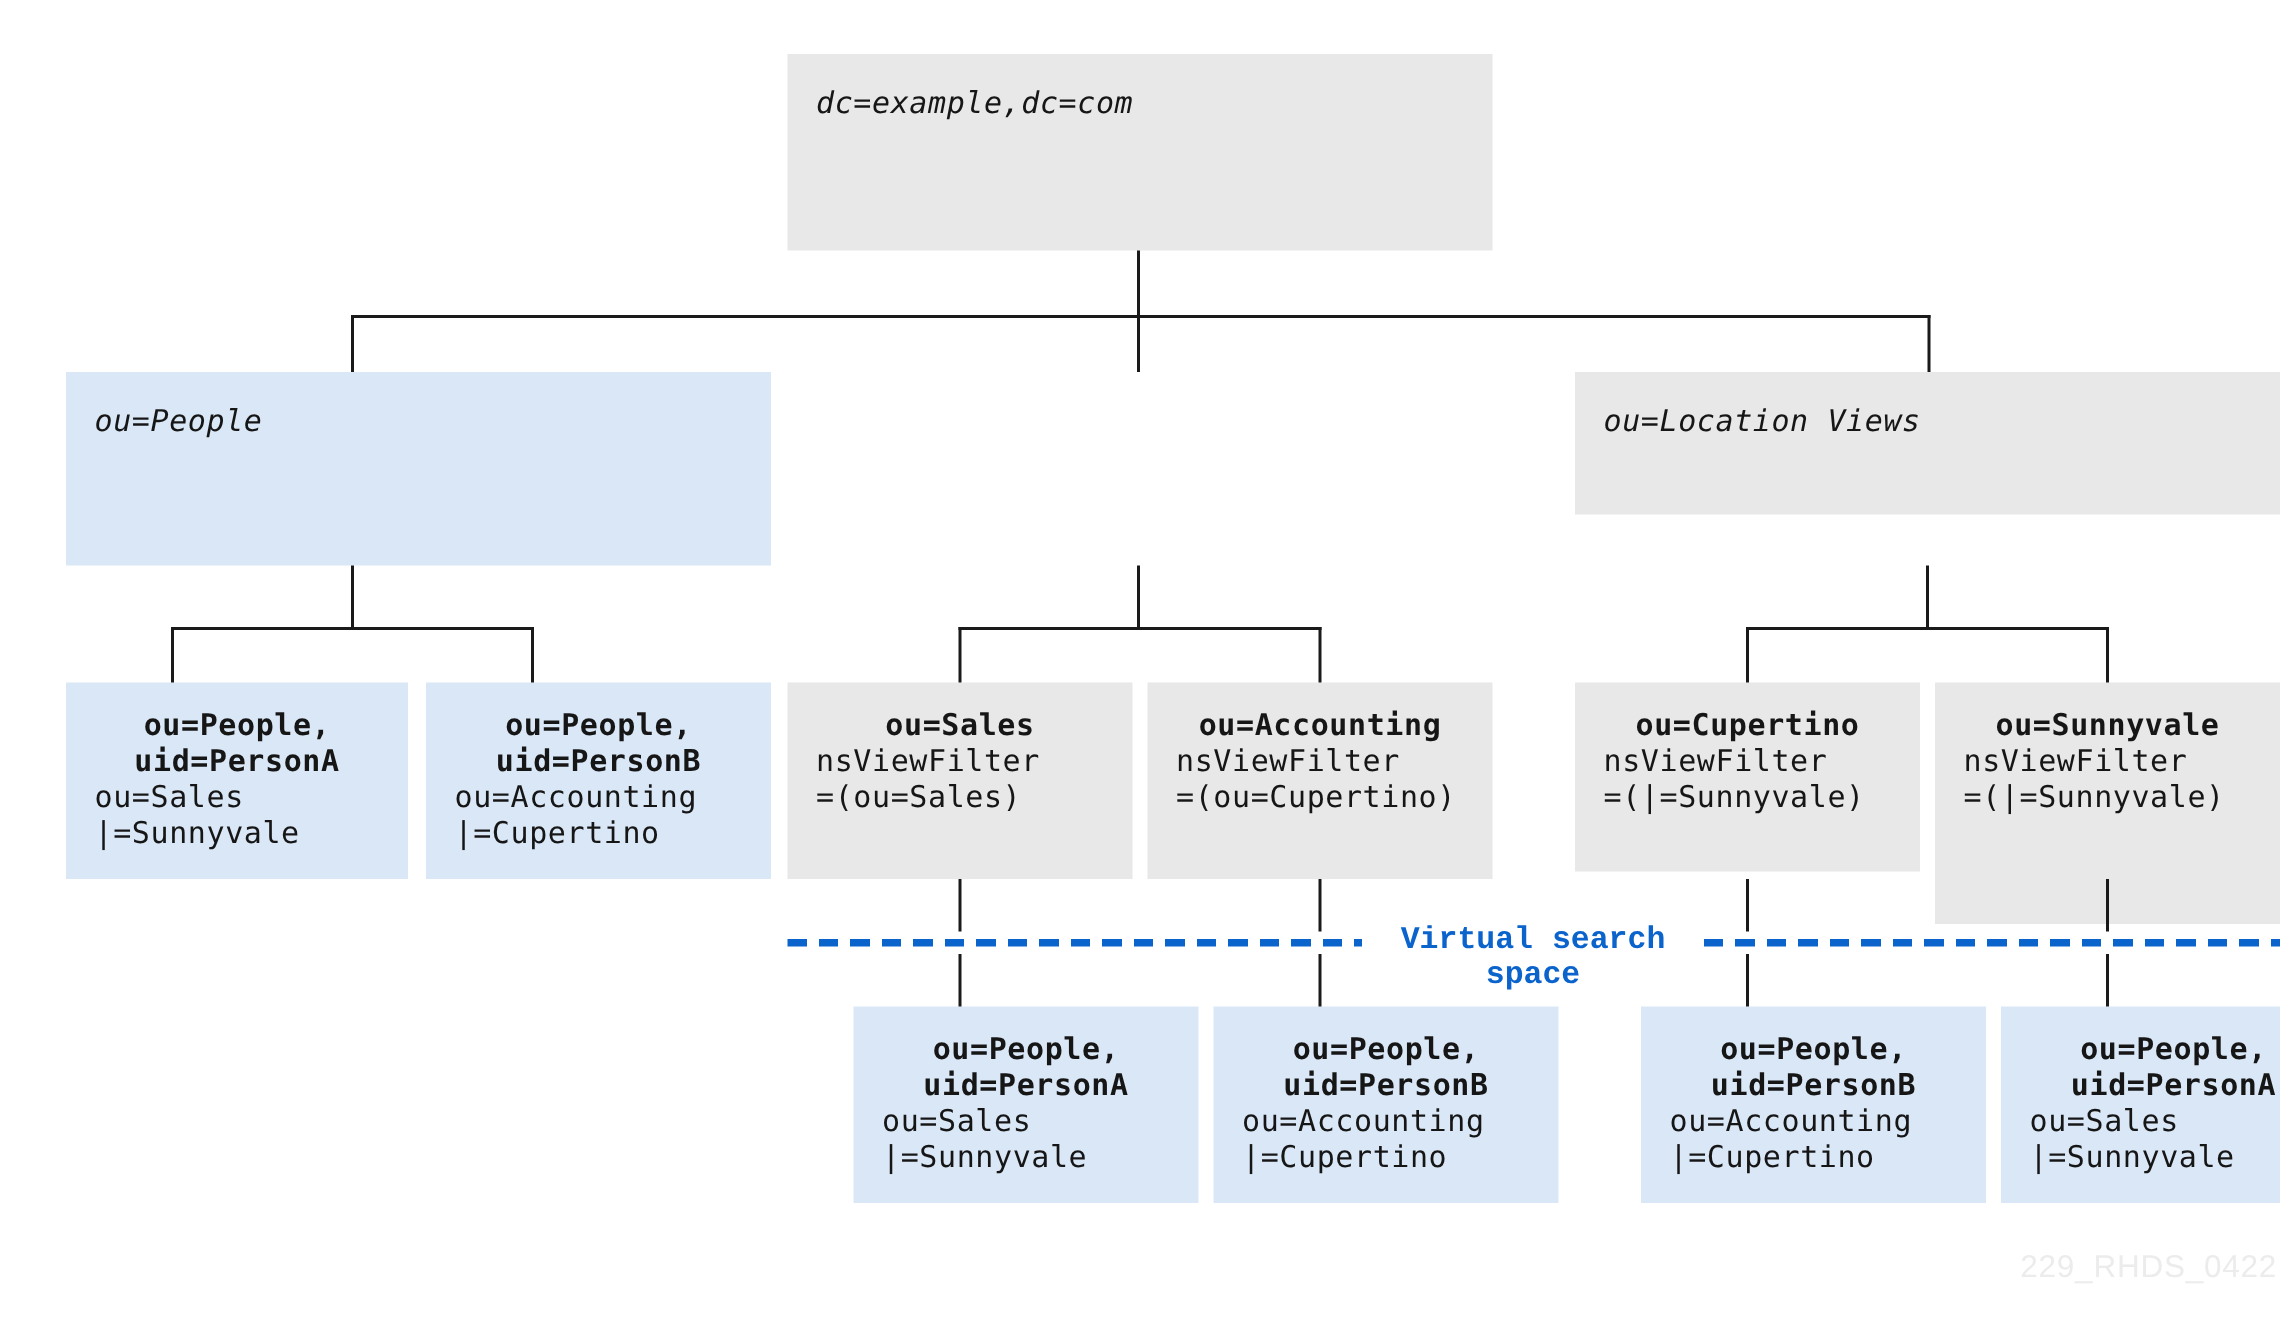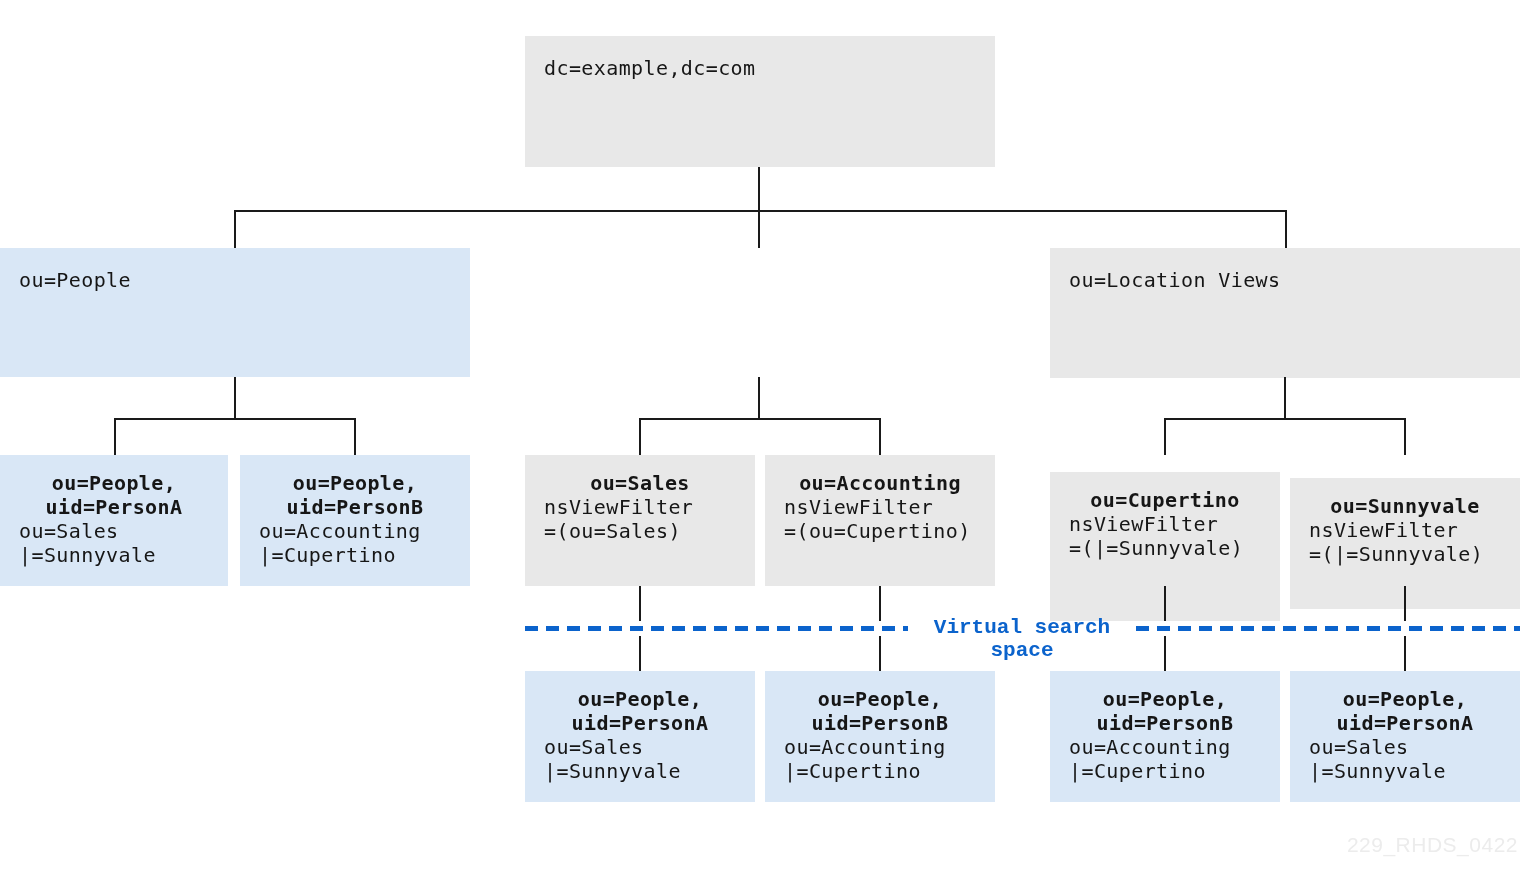--- a/index.html
+++ b/index.html
@@ -5,23 +5,23 @@
   html,body{margin:0;padding:0;background:#ffffff;}
   .canvas{
     position:relative;width:1520px;height:884px;background:#ffffff;overflow:hidden;
     font-family:"DejaVu Sans Mono","Liberation Mono",monospace;
     color:var(--text,#161616);
   }
   .box{
     position:absolute;box-sizing:border-box;
     padding:16px 19px;font-size:20px;line-height:24px;letter-spacing:.4px;
   }
-  .box.single{padding-top:20px;}
+  .box.single{padding-top:20px;font-style:italic;}
   .gray{background:var(--box-gray,#e8e8e8);}
-  .blue{background:var(--box-blue,#d9e7f6);}
+  .blue{background:var(--box-blue,#d9e7f6);margin-left:44px;}
   .ln{white-space:pre;}
   .b{font-weight:bold;text-align:center;}
   .vline,.hline{position:absolute;background:var(--connector,#1a1a1a);z-index:1;}
   .dash{
     position:absolute;height:5px;z-index:3;
     background-image:repeating-linear-gradient(90deg,var(--accent-blue,#0b63cc) 0 13px,transparent 13px 21px);
   }
   .vss-label{
     position:absolute;z-index:3;text-align:center;
     font-family:Liberation Mono, monospace;font-weight:bold;font-size:21px;
@@ -38,21 +38,21 @@
 
 <div class="canvas">
 
   <div class="box gray single" style="left:525px;top:36px;width:470px;height:131px">
     <div class="ln">dc=example,dc=com</div>
   </div>
 
   <div class="box blue single" style="left:0;top:248px;width:470px;height:129px">
     <div class="ln">ou=People</div>
   </div>
-  <div class="box gray single" style="left:1050px;top:248px;width:470px;height:130px">
+  <div class="box gray single" style="left:1050px;top:248px;width:470px;height:95px">
     <div class="ln">ou=Location Views</div>
   </div>
 
   <div class="vline" style="left:758px;top:167px;width:2px;height:43px"></div>
   <div class="hline" style="left:234px;top:210px;width:1053px;height:2px"></div>
   <div class="vline" style="left:234px;top:210px;width:2px;height:38px"></div>
   <div class="vline" style="left:758px;top:210px;width:2px;height:38px"></div>
   <div class="vline" style="left:1285px;top:210px;width:2px;height:38px"></div>
 
   <div class="vline" style="left:234px;top:377px;width:2px;height:41px"></div>
@@ -85,26 +85,26 @@
   <div class="box gray" style="left:525px;top:455px;width:230px;height:131px">
     <div class="ln b">ou=Sales</div>
     <div class="ln">nsViewFilter</div>
     <div class="ln">=(ou=Sales)</div>
   </div>
   <div class="box gray" style="left:765px;top:455px;width:230px;height:131px">
     <div class="ln b">ou=Accounting</div>
     <div class="ln">nsViewFilter</div>
     <div class="ln">=(ou=Cupertino)</div>
   </div>
-  <div class="box gray" style="left:1050px;top:472px;width:230px;height:149px">
+  <div class="box gray" style="left:1050px;top:455px;width:230px;height:126px">
     <div class="ln b">ou=Cupertino</div>
     <div class="ln">nsViewFilter</div>
     <div class="ln">=(|=Sunnyvale)</div>
   </div>
-  <div class="box gray" style="left:1290px;top:478px;width:230px;height:131px">
+  <div class="box gray" style="left:1290px;top:455px;width:230px;height:161px">
     <div class="ln b">ou=Sunnyvale</div>
     <div class="ln">nsViewFilter</div>
     <div class="ln">=(|=Sunnyvale)</div>
   </div>
 
   <div class="vline" style="left:639px;top:586px;width:2px;height:35px"></div>
   <div class="vline" style="left:639px;top:636px;width:2px;height:35px"></div>
   <div class="vline" style="left:879px;top:586px;width:2px;height:35px"></div>
   <div class="vline" style="left:879px;top:636px;width:2px;height:35px"></div>
   <div class="vline" style="left:1164px;top:586px;width:2px;height:35px"></div>

